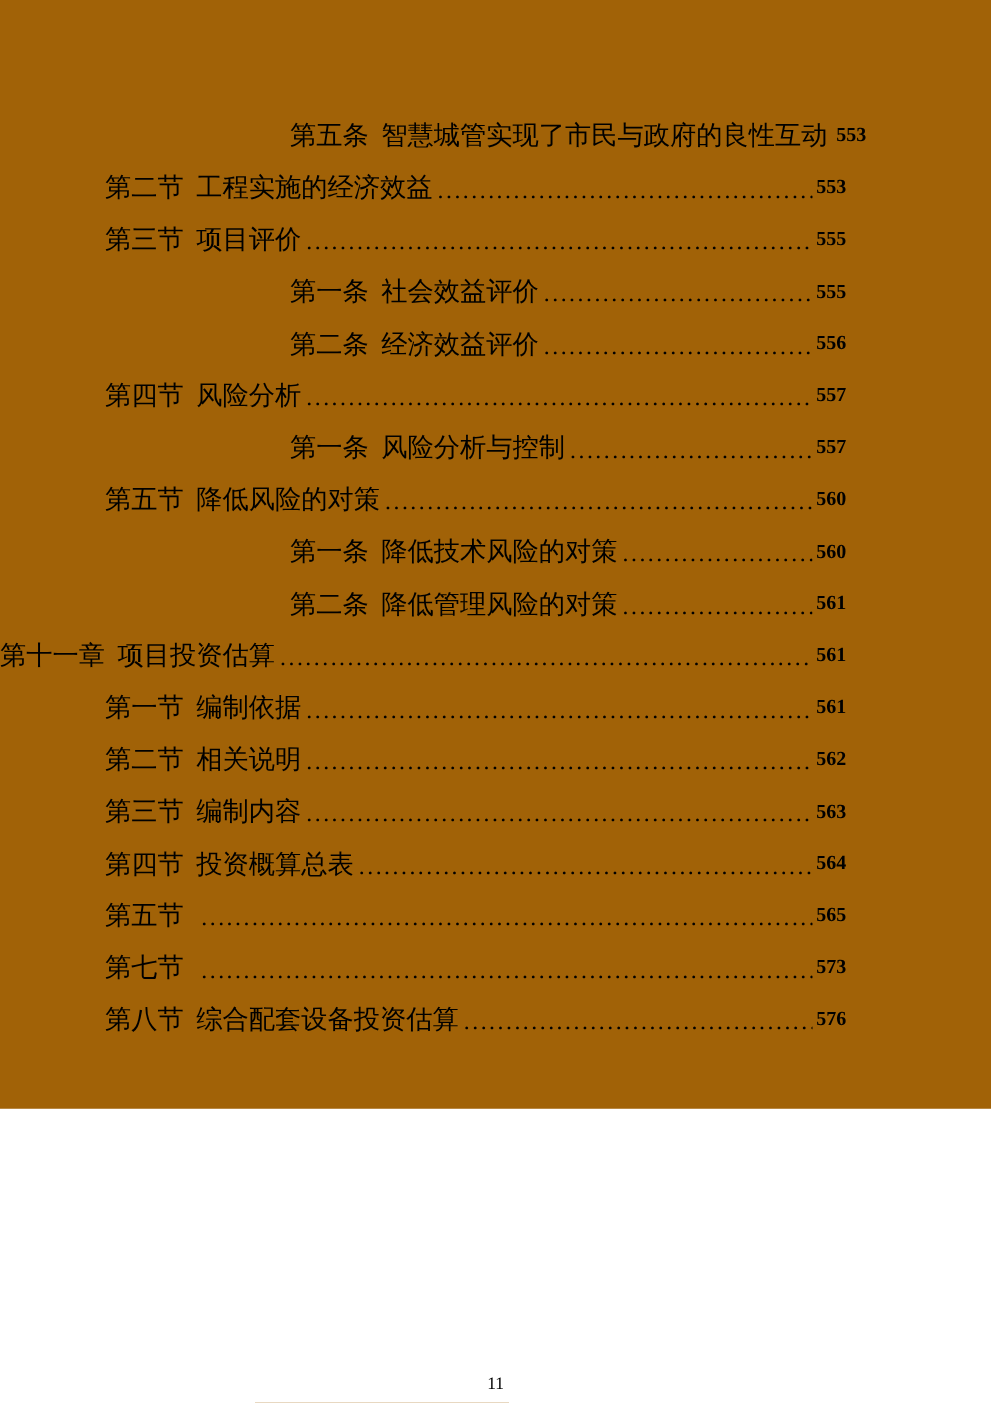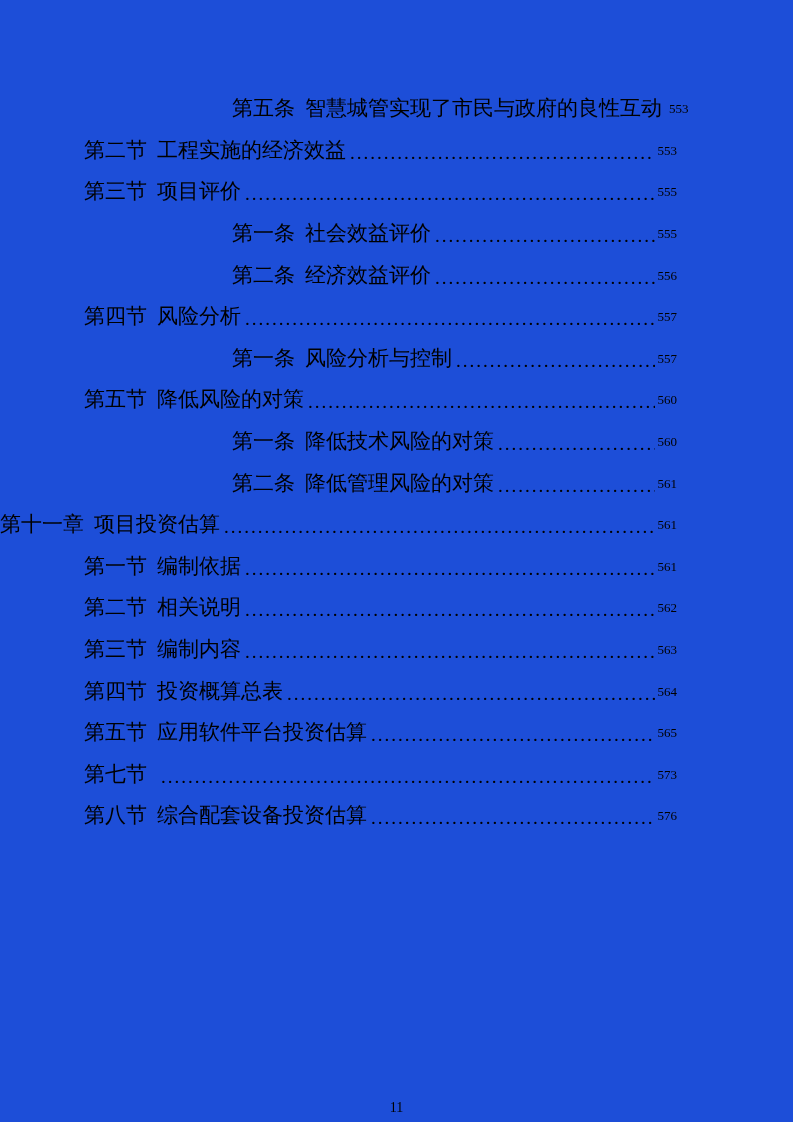--- a/index.html
+++ b/index.html
@@ -10,23 +10,23 @@
   body {
     width: 793px;
     height: 1122px;
     position: relative;
     font-family: "Liberation Serif", "DejaVu Serif", serif;
     color: #000000;
     overflow: hidden;
   }
   .page {
     width: 793px;
-    height: 1122px;
+    height: 887px;
     position: relative;
-    background: #1d4ed8;
+    background: #a16207;
   }
   .toc {
     padding-top: 88px;
     margin-right: 116px; 
   }
   .toc-entry {
     height: 41.6px;
     display: flex;
     align-items: center;
     font-size: 21px;
@@ -54,22 +54,22 @@
     letter-spacing: 2px;
     align-self: center;
     position: relative;
     top: 2px;
   }
   .toc-leader::after {
     content: "................................................................................................................................";
   }
   .toc-page {
     flex: 0 0 auto;
-    font-size: 13px;
-    font-weight: normal;
+    font-size: 16px;
+    font-weight: bold;
   }
   .page-footer {
     position: absolute;
     left: 0;
     right: 0;
     top: 1100px;
     text-align: center;
     font-size: 14px;
     font-weight: normal;
   }
@@ -180,21 +180,20 @@
 
     <div class="toc-entry level-2">
       <span class="toc-label">第四节</span>
       <span class="toc-title">投资概算总表</span>
       <span class="toc-leader"></span>
       <span class="toc-page">564</span>
     </div>
 
     <div class="toc-entry level-2">
       <span class="toc-label">第五节</span>
-      <span class="toc-title">应用软件平台投资估算</span>
       <span class="toc-leader"></span>
       <span class="toc-page">565</span>
     </div>
 
 
     <div class="toc-entry level-2">
       <span class="toc-label">第七节</span>
       <span class="toc-leader"></span>
       <span class="toc-page">573</span>
     </div>

